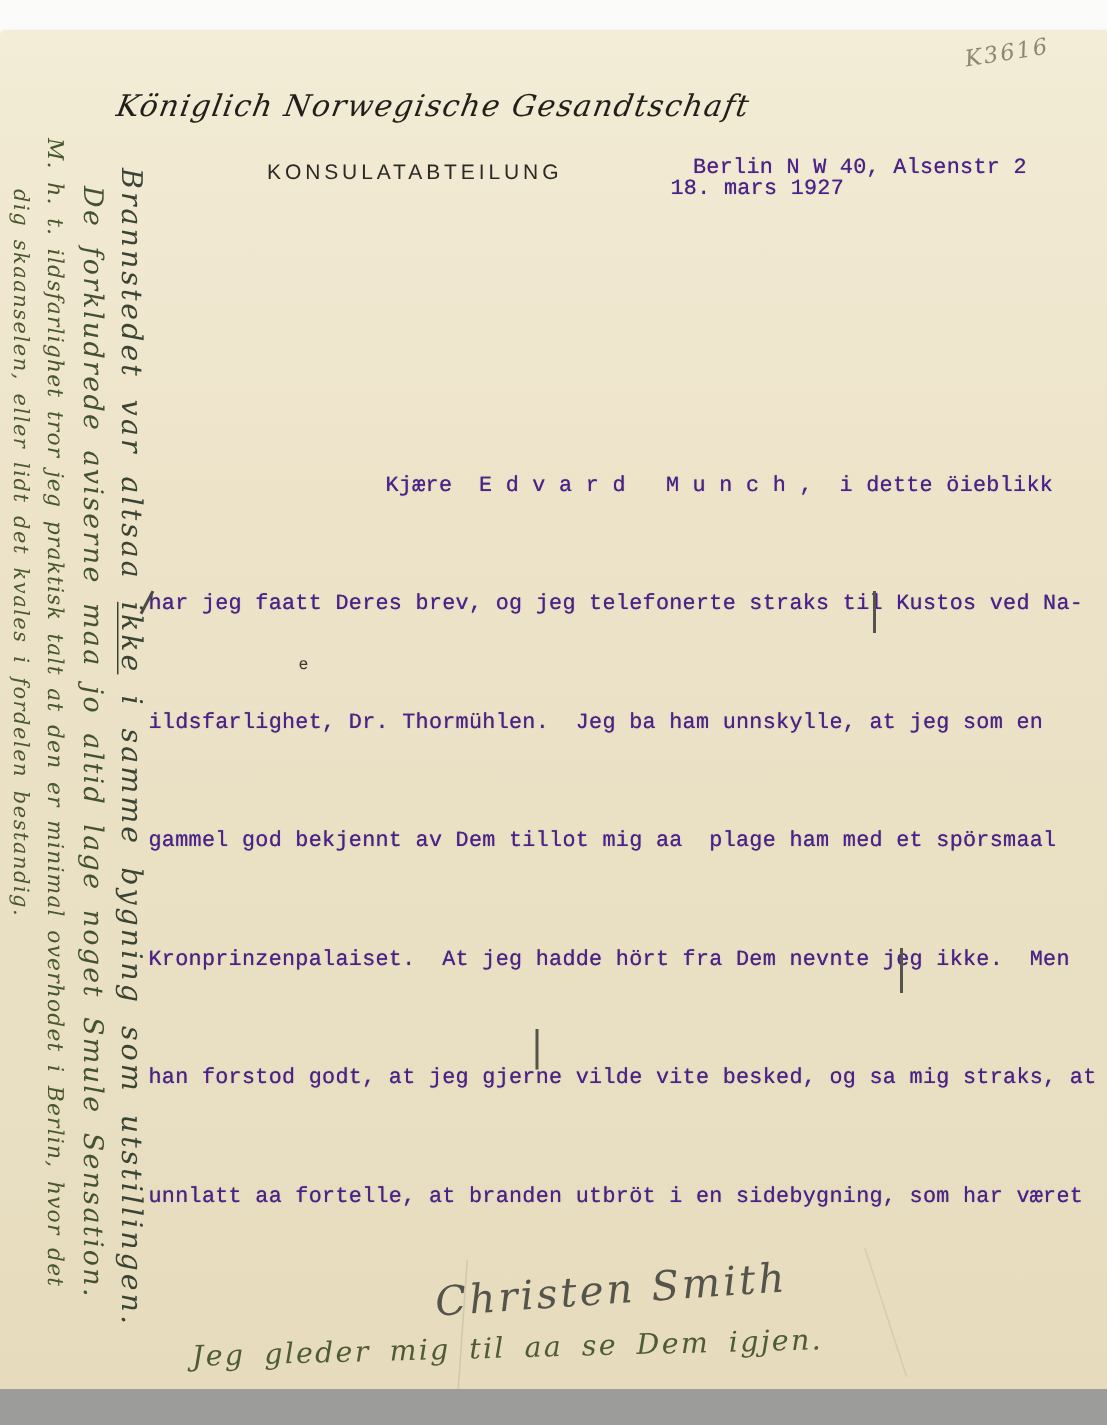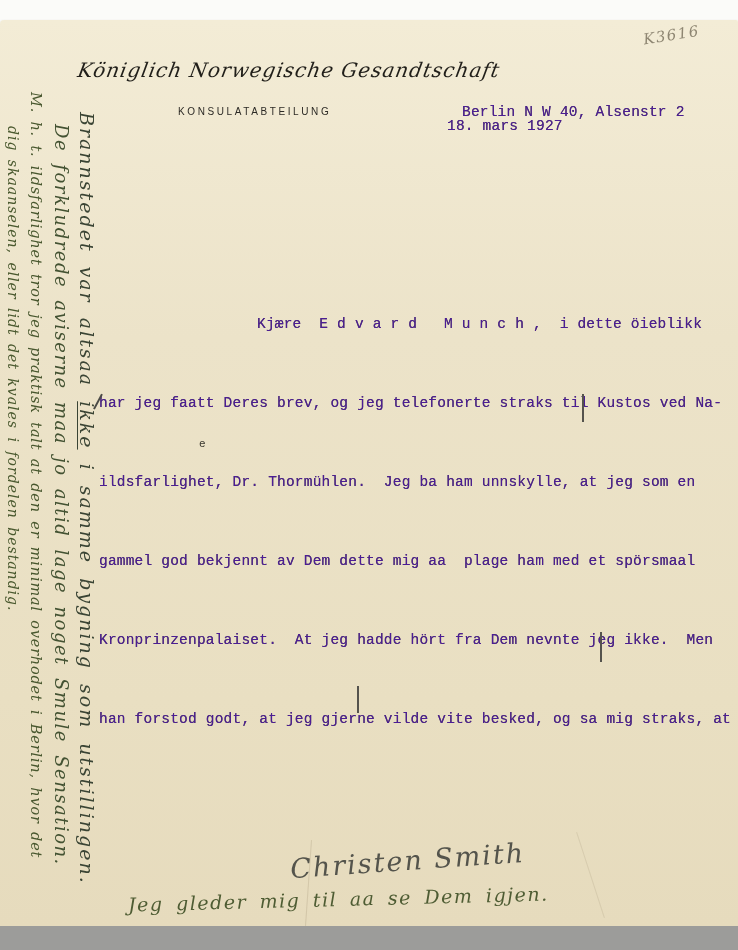--- a/index.html
+++ b/index.html
@@ -8,21 +8,21 @@
   .desk-strip{position:absolute;left:0;top:926px;width:738px;height:24px;background:#9c9c9a;}
   .paper{position:absolute;left:0;top:20px;width:738px;height:906px;
          background:linear-gradient(180deg,#f3ecd6 0%,#ece3c9 35%,#e9dfc2 75%,#e6dbbd 100%);
          box-shadow:0 2px 3px rgba(60,55,40,.45);border-radius:4px 2px 0 0;}
   .crease-1{position:absolute;left:308px;top:840px;width:1px;height:86px;background:rgba(120,105,75,.18);transform:rotate(4deg);}
   .crease-2{position:absolute;left:590px;top:830px;width:1px;height:90px;background:rgba(120,105,75,.14);transform:rotate(-18deg);}
 
   
   .lh-script{position:absolute;left:78px;top:58px;font-family:"DejaVu Serif",serif;font-style:italic;
              font-size:20px;letter-spacing:1px;color:#211f1a;transform:skewX(-10deg);white-space:nowrap;}
-  .lh-dept{position:absolute;left:178px;top:106px;font-size:10px;letter-spacing:2.6px;color:#2c2a25;white-space:nowrap;}
+  .lh-dept{position:absolute;left:178px;top:106px;font-size:14px;letter-spacing:2.6px;color:#2c2a25;white-space:nowrap;}
 
   
   .tw{font-family:"Liberation Mono","DejaVu Sans Mono",monospace;color:#4c1d95;
       text-shadow:0 0 .5px rgba(46,44,40,.8);white-space:pre;margin-top:44px;}
   .addr-line{position:absolute;left:462px;top:60px;font-size:14.5px;letter-spacing:.2px;}
   .addr-street::first-letter{font-weight:bold;color:#1c1a16;}
   .date-line{position:absolute;left:447px;top:74px;font-size:14.5px;letter-spacing:.2px;font-family:Liberation Mono, monospace;}
 
   .body-text{position:absolute;left:99px;top:214px;width:630px;font-size:14.5px;
              letter-spacing:.2px;line-height:26.35px;}
@@ -67,23 +67,24 @@
   <div class="lh-script">Königlich Norwegische Gesandtschaft</div>
   <div class="lh-dept">KONSULATABTEILUNG</div>
   <div class="tw addr-line"><span>Berlin N W 40, </span><span class="addr-street">Alsenstr 2</span></div>
   <div class="tw date-line">18. mars 1927</div>
   <div class="hand archive-mark">K3616</div>
 
   <div class="tw body-text">
     <div class="typed-line indent">Kjære  E d v a r d   M u n c h ,  i dette öieblikk</div>
     <div class="typed-line">har jeg faatt Deres brev, og jeg telefonerte straks til Kustos ved Na-</div>
     <div class="typed-line">ildsfarlighet, Dr. Thormühlen.  Jeg ba ham unnskylle, at jeg som en</div>
-    <div class="typed-line">gammel god bekjennt av Dem dette mig aa  plage ham med et spörsmaal</div>
+    <div class="typed-line">gammel god bekjennt av Dem tillot mig aa  plage ham med et spörsmaal</div>
     <div class="typed-line">Kronprinzenpalaiset.  At jeg hadde hört fra Dem nevnte jeg ikke.  Men</div>
     <div class="typed-line">han forstod godt, at jeg gjerne vilde vite besked, og sa mig straks, at</div>
+    <div class="typed-line">unnlatt aa fortelle, at branden utbröt i en sidebygning, som har været</div>
     
     
     
     
     
     
     
     
     
     

